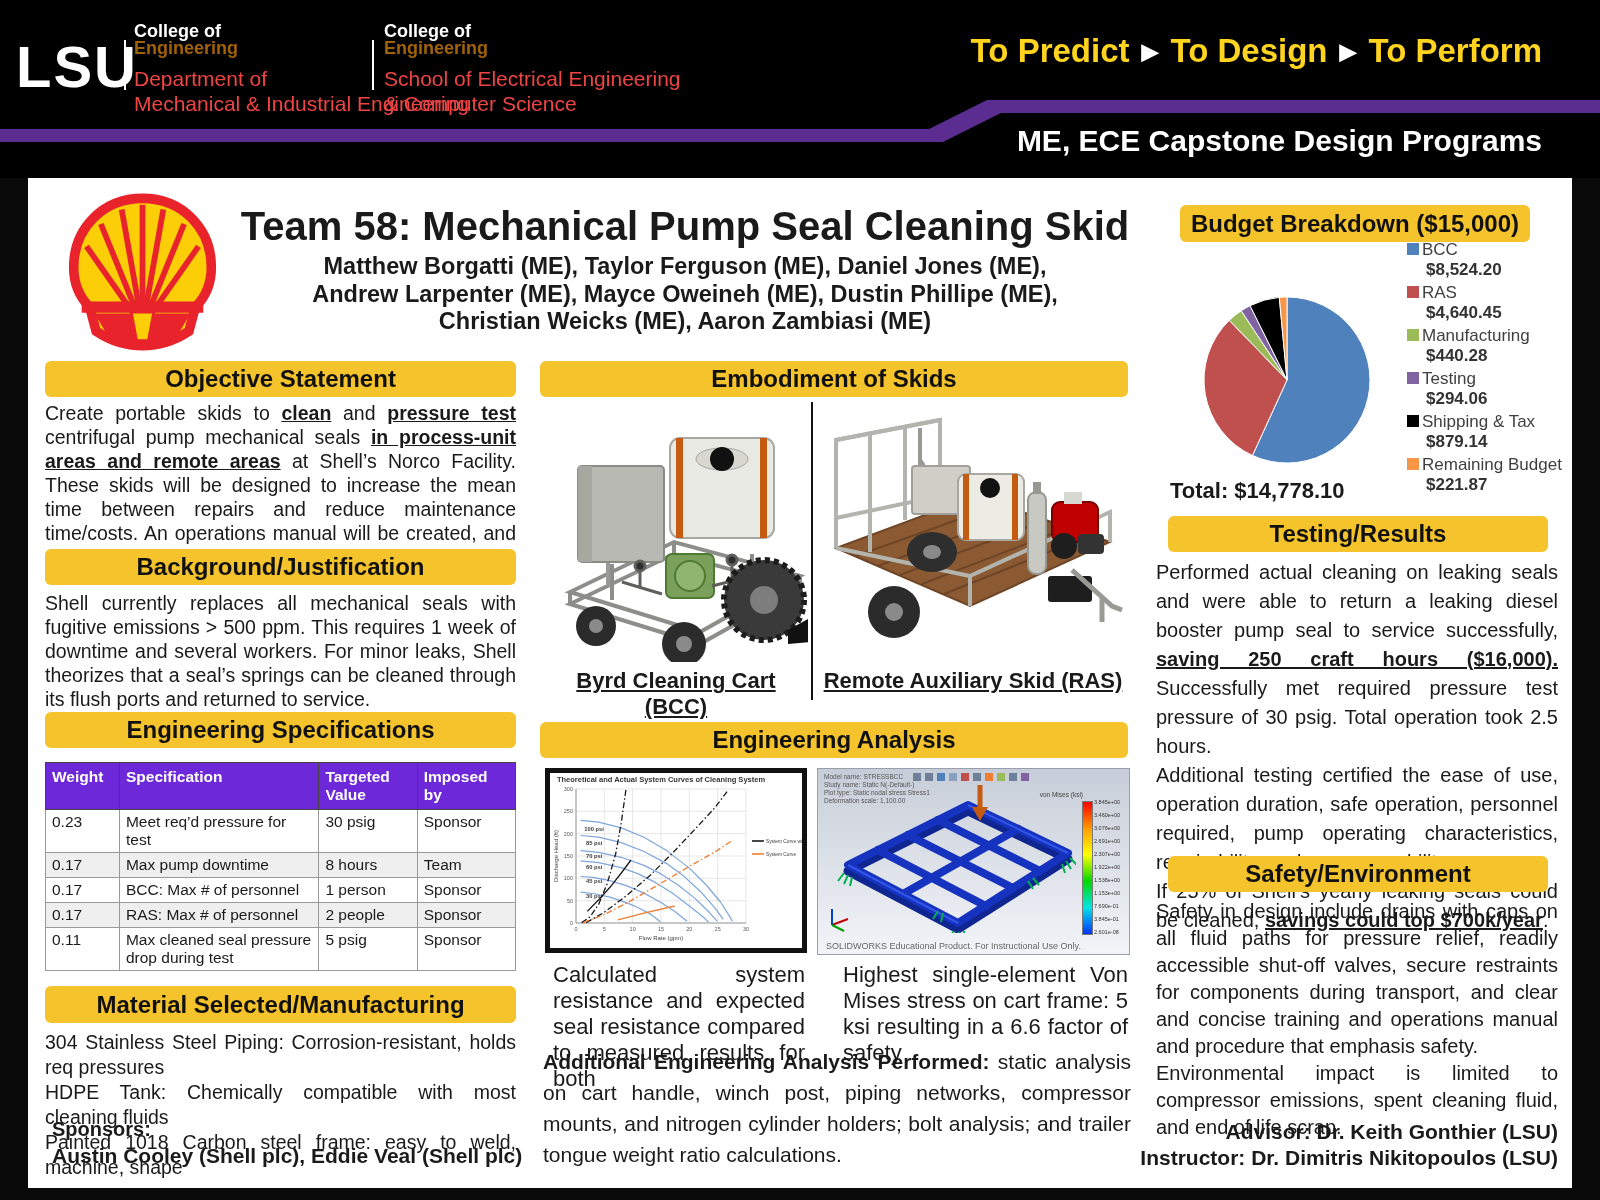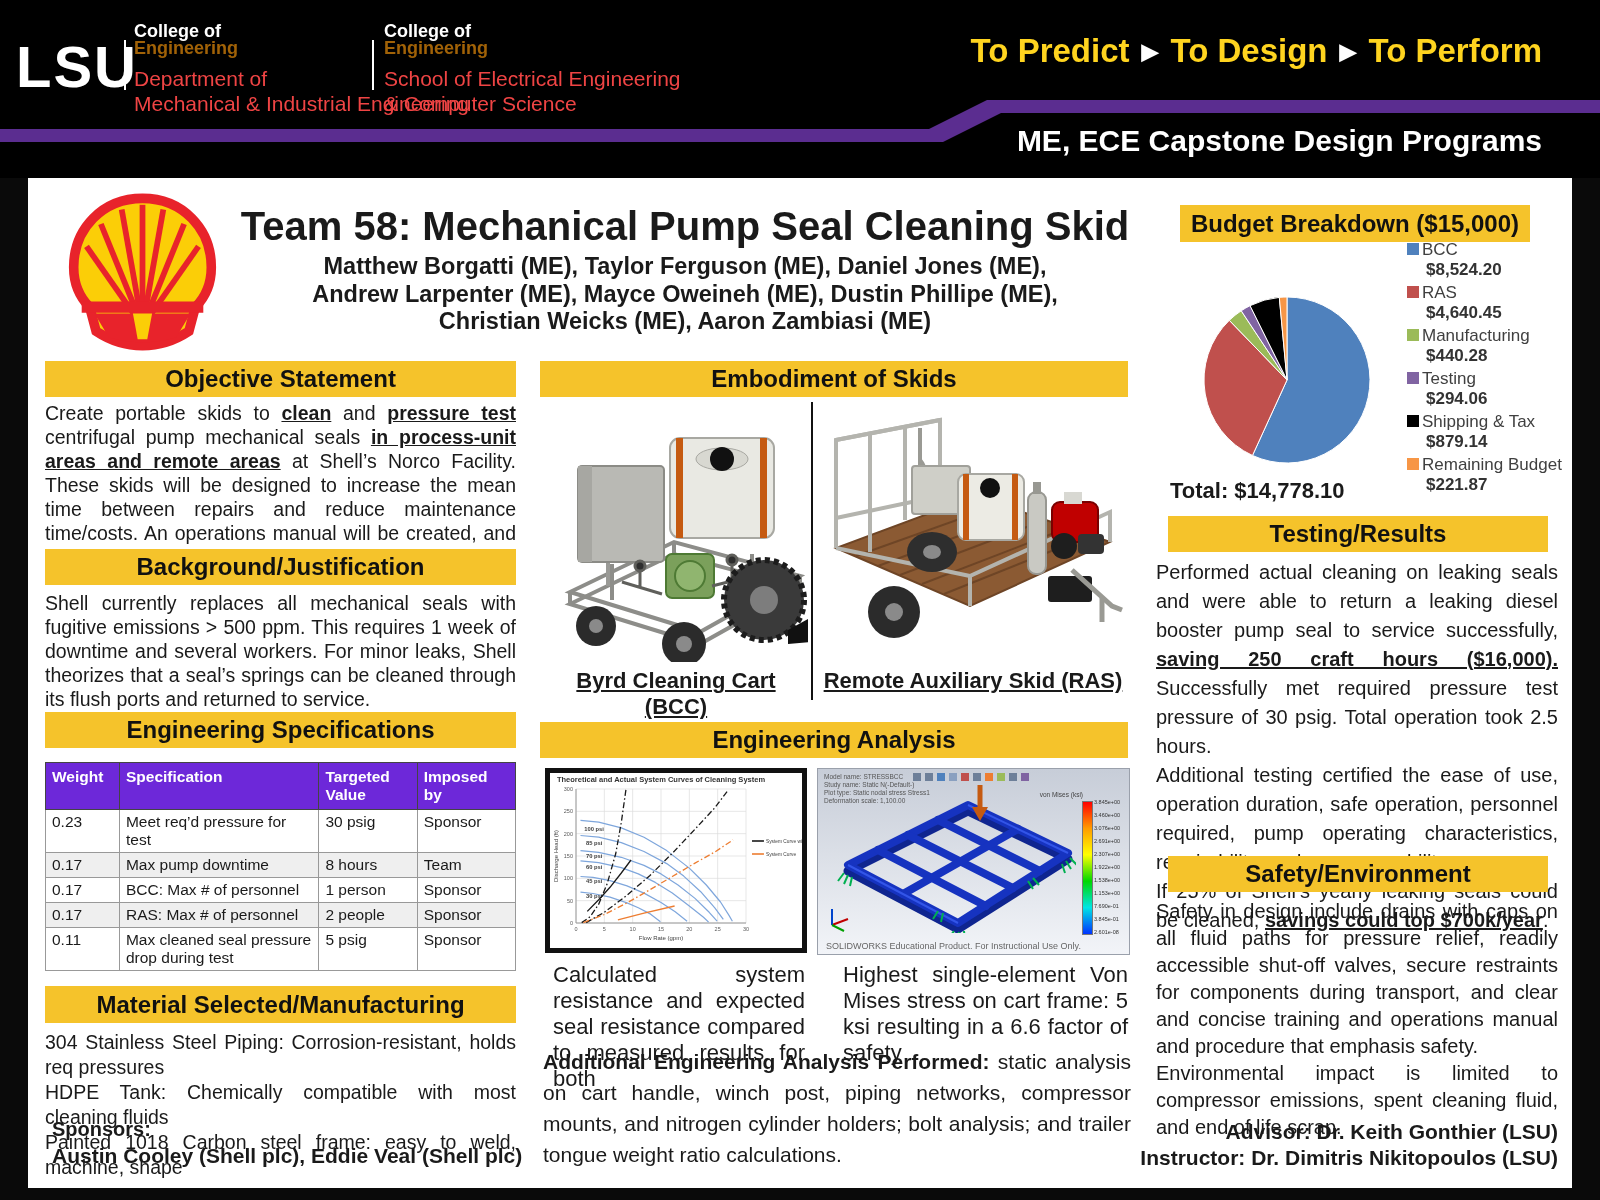--- a/index.html
+++ b/index.html
@@ -11,21 +11,21 @@
   .lsu-word{color:#fff;font-weight:800;font-size:58px;letter-spacing:2px;line-height:1;}
   .vdiv{width:2px;background:#fff;}
   .hdr-small{color:#fff;font-size:18px;font-weight:bold;line-height:14px;}
   .hdr-bold{color:#a16207;font-size:18px;font-weight:bold;line-height:20px;}
   .hdr-light{color:#ef4444;font-size:21px;font-weight:normal;line-height:25px;white-space:nowrap;}
   .slogan{color:#FFD41F;font-weight:bold;font-size:33px;white-space:nowrap;}
   .slogan .tri{color:#fff;font-size:22px;padding:0 12px;vertical-align:3px;}
   .program{color:#fff;font-weight:bold;font-size:30px;white-space:nowrap;}
   
   #poster{position:absolute;left:28px;top:178px;width:1544px;height:1010px;background:#fff;}
-  .ghead{background:#F5C32B;color:#111;font-weight:bold;font-size:24px;text-align:center;}
+  .ghead{background:#F5C32B;color:#111;font-weight:bold;font-size:24px;text-align:center;border-radius:6px;}
   .poster-title{font-size:40px;font-weight:bold;text-align:center;white-space:nowrap;}
   .authors{font-size:23.5px;font-weight:bold;text-align:center;white-space:nowrap;}
   .p19{font-size:19.5px;line-height:24px;text-align:justify;}
   .p20{font-size:20px;line-height:29px;text-align:justify;}
   .p20s{font-size:20px;line-height:27px;text-align:justify;}
   .p21{font-size:21px;line-height:31px;text-align:justify;}
   .bu{font-weight:bold;text-decoration:underline;}
   .b{font-weight:bold;}
   .cap-emb{font-size:22px;font-weight:bold;text-decoration:underline;text-align:center;}
   .cap-ana{font-size:22px;line-height:26px;text-align:justify;}

